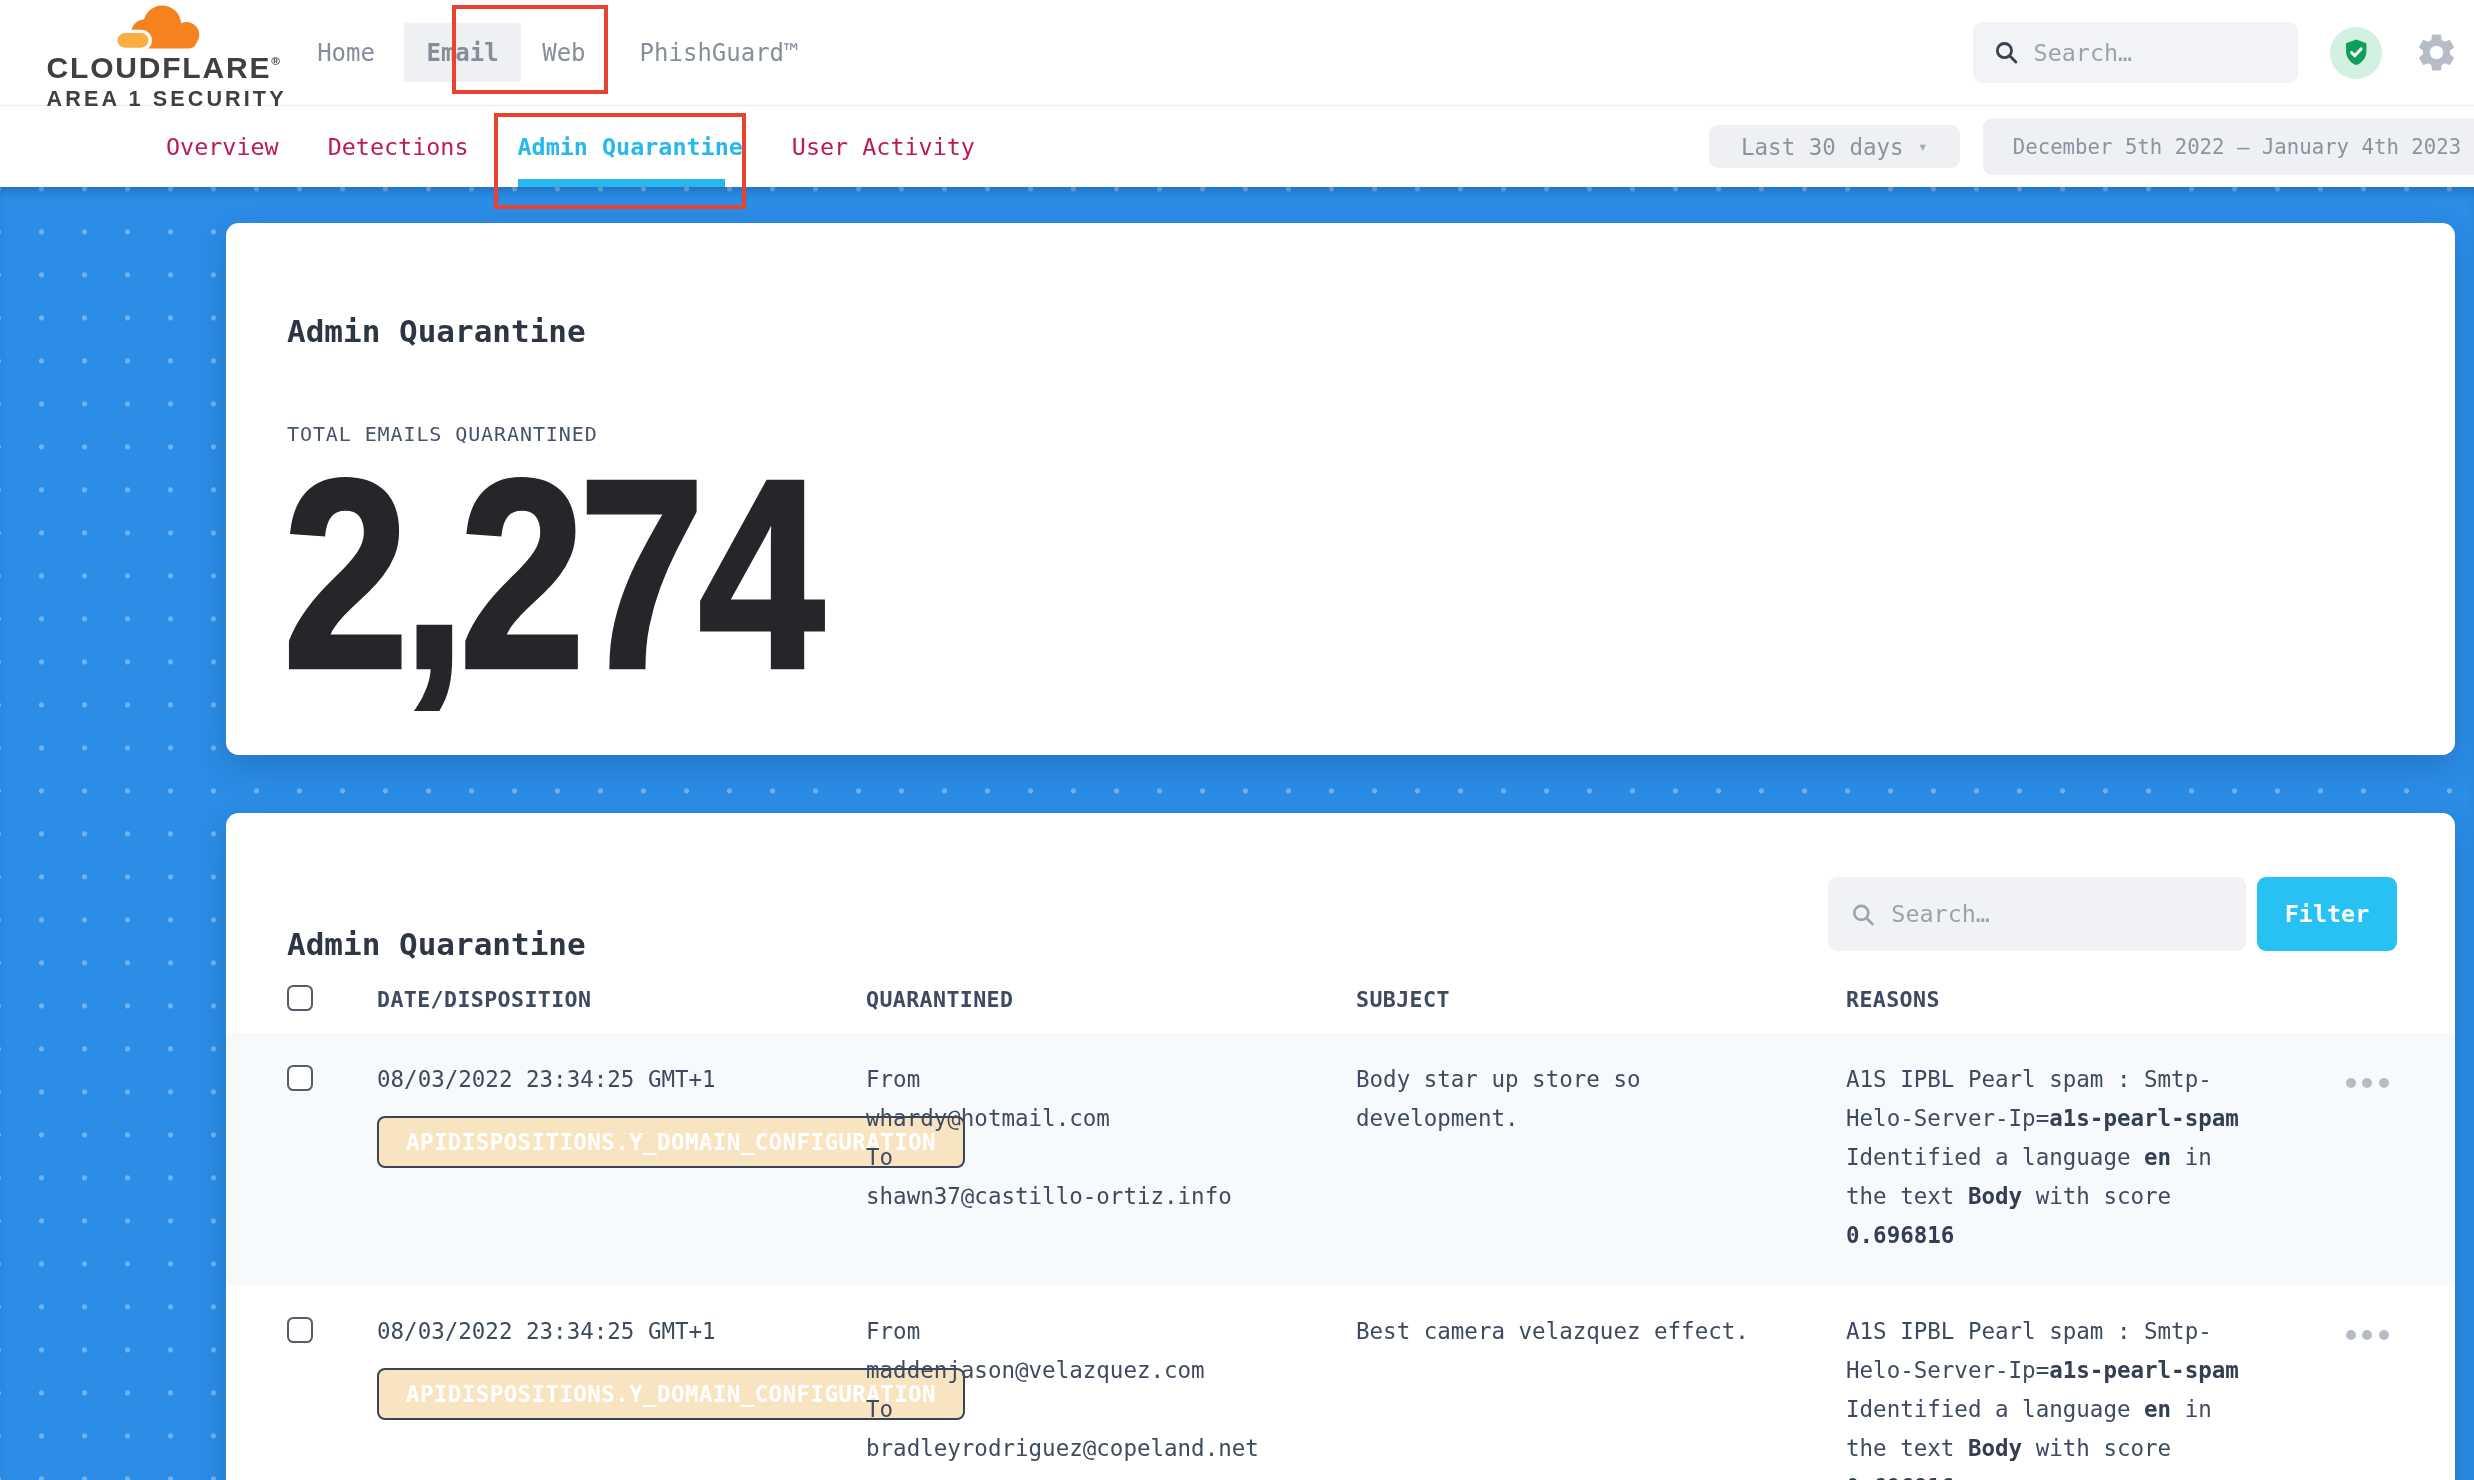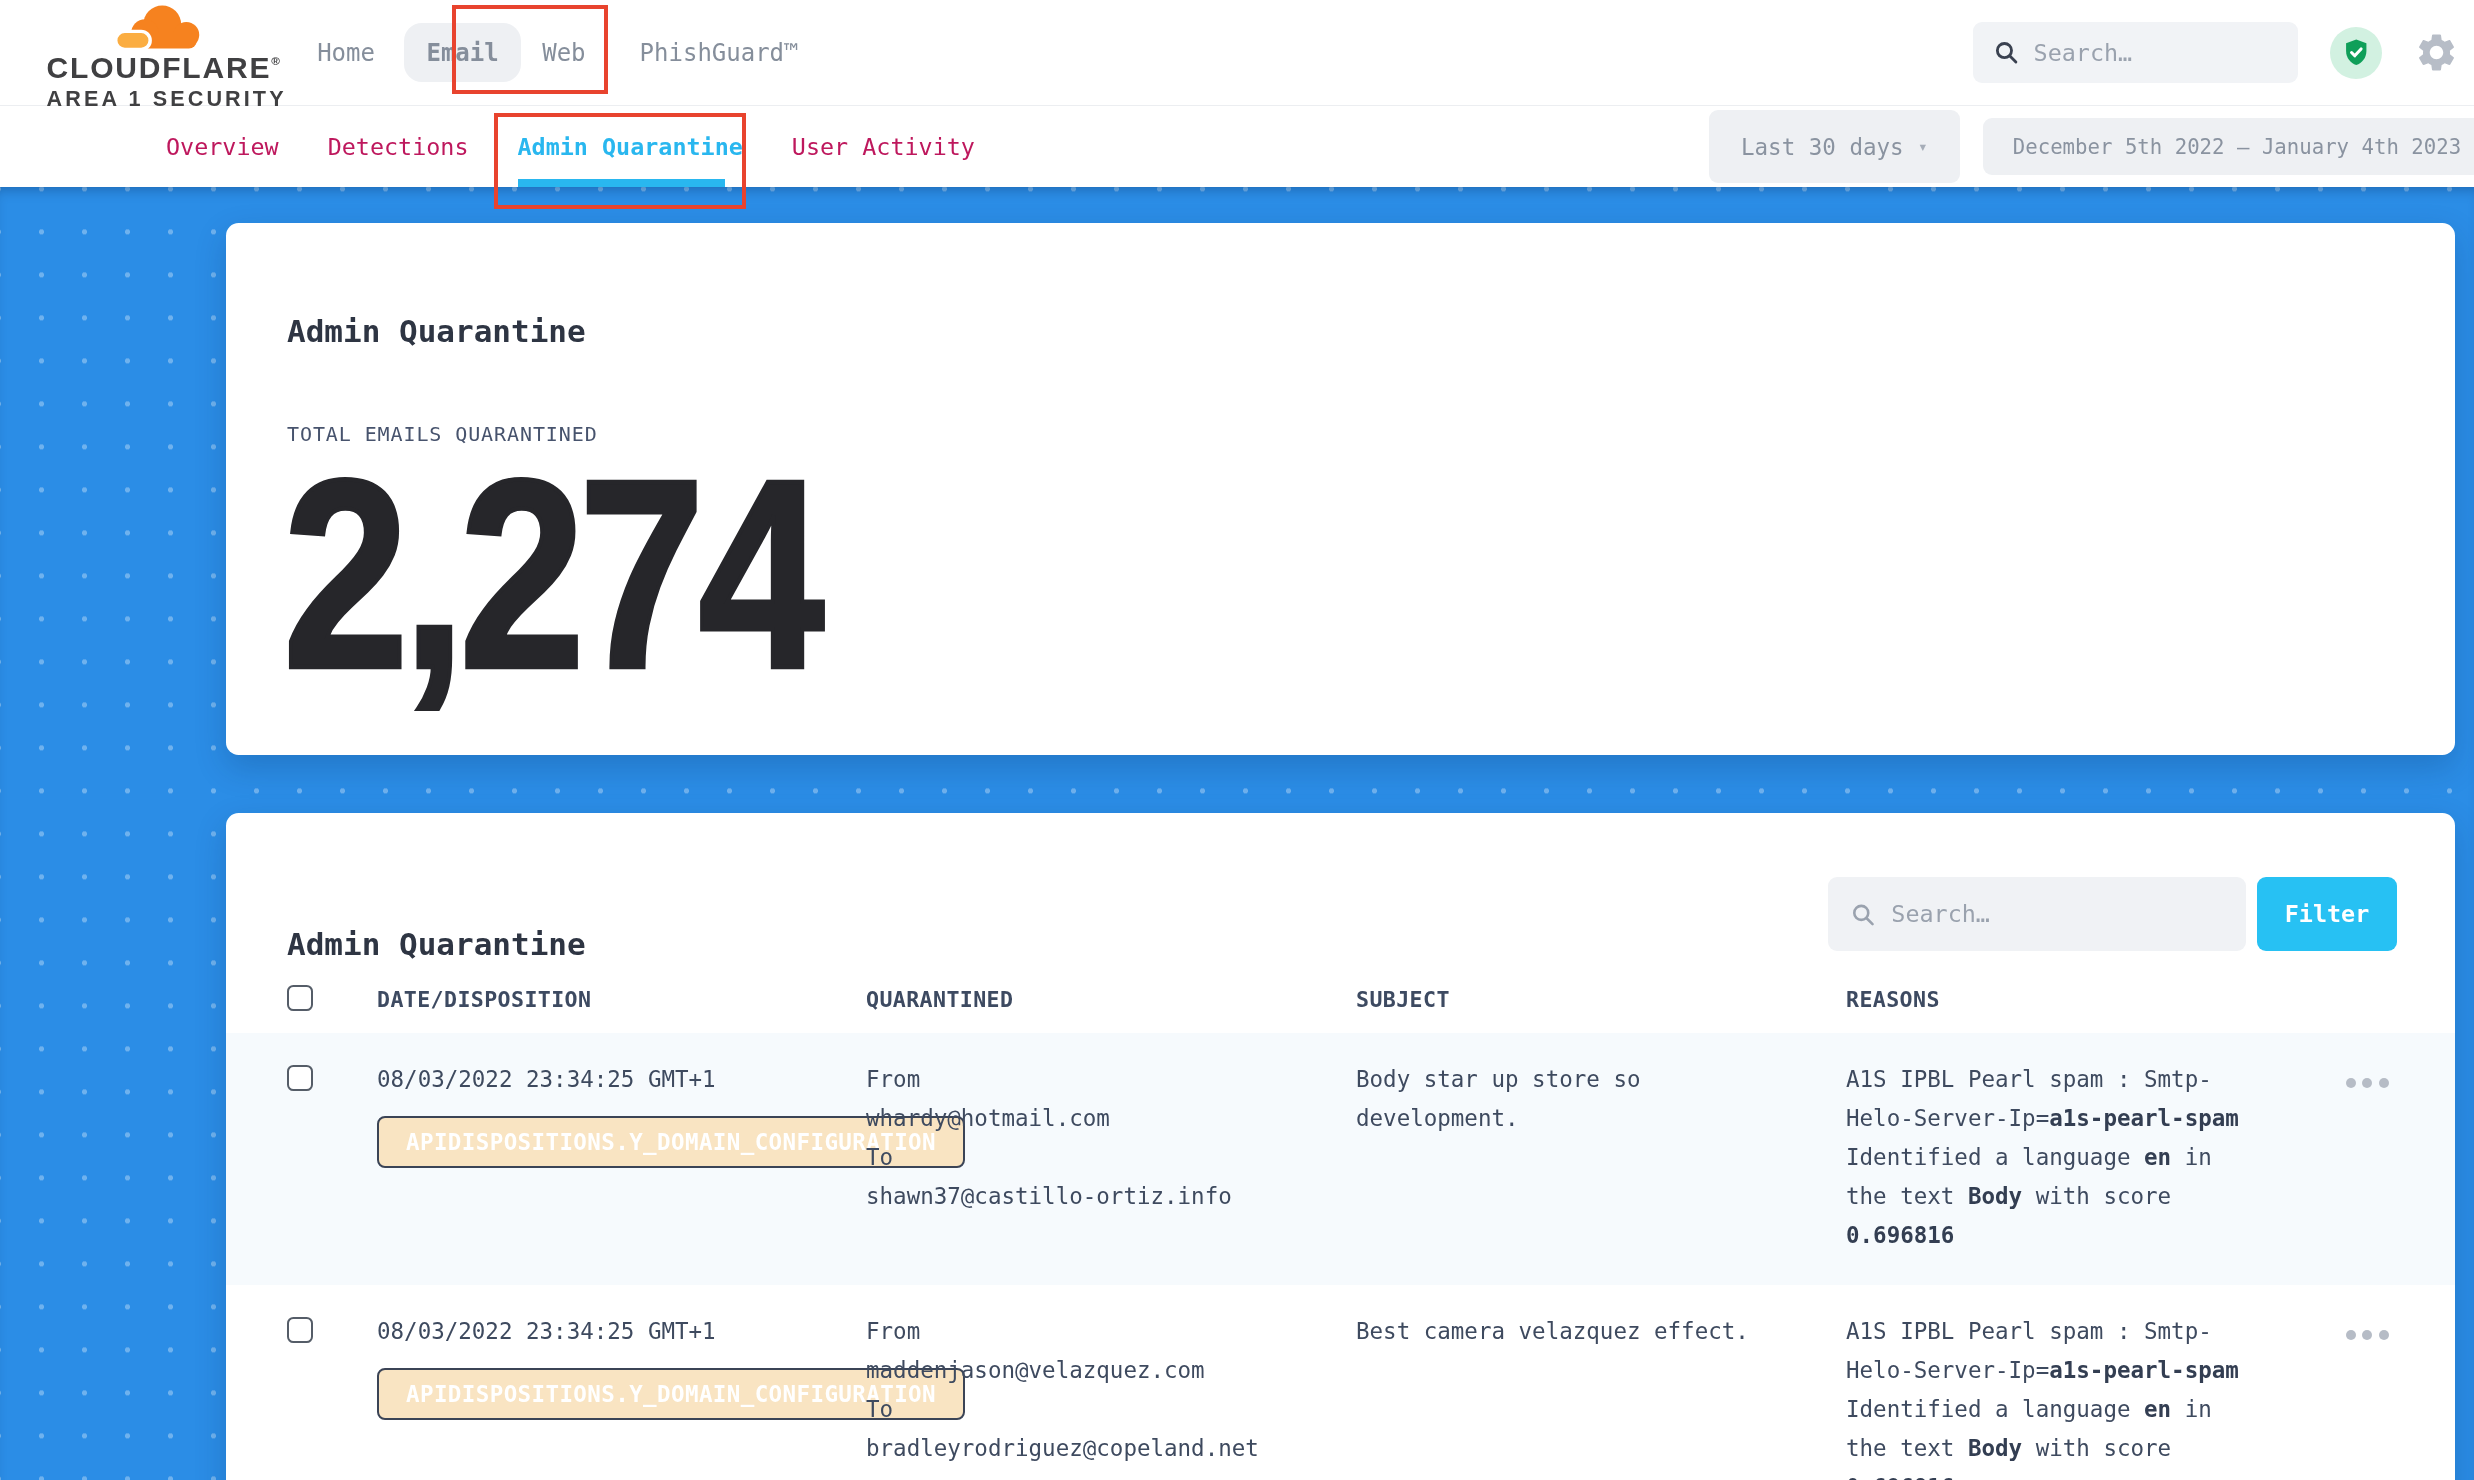--- a/index.html
+++ b/index.html
@@ -13,37 +13,37 @@
   .header{ position:absolute; left:0; top:0; width:2475px; height:105px; background:#fff; display:flex; align-items:center; z-index:5; }
   .brand{ display:flex; align-items:center; margin-left:34px;flex-direction:column; }
   .brand-logo{ width:93px; height:57px; flex:none; }
   .brand-text{ margin-left:12.6px; font-family:"Liberation Sans","DejaVu Sans",sans-serif; }
   .brand-name{ font-size:30px; font-weight:bold; letter-spacing:1.8px; color:#404042; line-height:1; }
   .brand-name sup{ font-size:11.7px; vertical-align:12.6px; letter-spacing:0; }
   .brand-sub{ font-size:21.6px; font-weight:bold; letter-spacing:3.1px; color:#404042; margin-top:5.4px; line-height:1; }
   .hdr-nav{ display:flex; align-items:center; margin-left:30.5px; }
   .hdr-nav .nav-item{ color:#858e9b; font-size:24px; text-decoration:none; cursor:pointer; }
   .nav-home{ margin-left:0; }
-  .nav-pill{ margin-left:29px; background:#eef0f3; border-radius:18px; padding:15.3px 22.5px; color:#29b7ef; font-weight:bold; }
+  .nav-pill{ margin-left:29px; background:#eef0f3; border-radius:1px; padding:15.3px 22.5px; color:#29b7ef; font-weight:bold; }
   .nav-web{ margin-left:21px; }
   .nav-phish{ margin-left:54px; }
   .hdr-right{ margin-left:auto; margin-right:16px; display:flex; align-items:center; gap:32px; }
   .search-pill{ display:flex; align-items:center; background:#f1f3f6; border-radius:9px; height:61px; width:325px; padding:0 20px; }
   .search-pill input{ border:0; outline:0; background:transparent; font-family:inherit; font-size:23.4px; color:#3e4652; width:100%; margin-left:14.4px; }
   .search-pill input::placeholder{ color:#9aa2ae; }
   .shield-badge{ width:52px; height:52px; border-radius:50%; background:#d2f1e1; display:flex; align-items:center; justify-content:center; flex:none; }
   .gear{ width:45px; height:45px; flex:none; }
   
   .tabbar{ position:absolute; left:0; top:105px; width:2475px; height:82px; background:#fff; border-top:1.8px solid #eceef1; display:flex; align-items:center; z-index:4; }
   .tabs{ display:flex; align-items:stretch; height:100%; margin-left:166px; }
   .tab{ display:flex; align-items:center; font-size:23.4px; color:#be185d; margin-right:49px; position:relative; cursor:pointer; white-space:nowrap; }
   .tab.active{ color:#29b7ef; font-weight:bold; }
   .tab.active::after{ content:""; position:absolute; left:0; right:18px; bottom:0; height:8px; background:#29b7ef; }
   .tab-filters{ margin-left:auto; display:flex; align-items:center; gap:23.4px; margin-right:-16px; }
-  .range-pill{ background:#eef0f3; border-radius:9px; height:73px; display:flex; align-items:center; justify-content:flex-start; padding:0 32px; font-size:22.5px; color:#8a93a0; cursor:pointer; white-space:nowrap; }
+  .range-pill{ background:#eef0f3; border-radius:9px; height:43px; display:flex; align-items:center; justify-content:flex-start; padding:0 32px; font-size:22.5px; color:#8a93a0; cursor:pointer; white-space:nowrap; }
   .range-caret{ font-size:16px; margin-left:14.4px; color:#a6adb8; }
   .date-pill{ background:#eef0f3; border-radius:9px; height:57px; display:flex; align-items:center; justify-content:center; width:508px; font-size:20.7px; color:#8a93a0; cursor:pointer; white-space:nowrap; overflow:hidden; }
   
   .page{ position:absolute; left:0; top:187px; width:2475px; height:1294px; overflow:hidden;
     background-color:#2b8de6;
     background-image:radial-gradient(circle, rgba(255,255,255,.32) 2.3px, rgba(255,255,255,0) 2.9px);
     background-size:43px 43px; background-position:20px 23.4px;
     box-shadow:inset 0 9px 12.6px -7.2px rgba(0,30,70,.35);
   }
   .card{ position:absolute; left:226px; width:2229px; background:#fff; border-radius:12.6px; box-shadow:0 12.6px 32px rgba(0,35,80,.20); }

